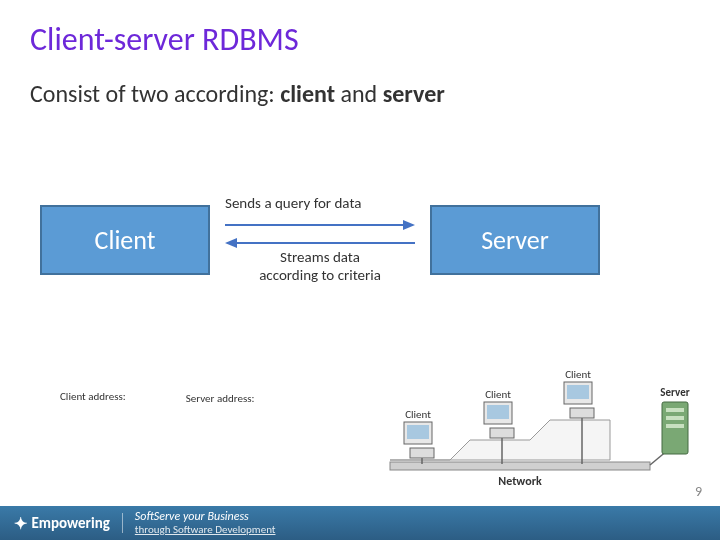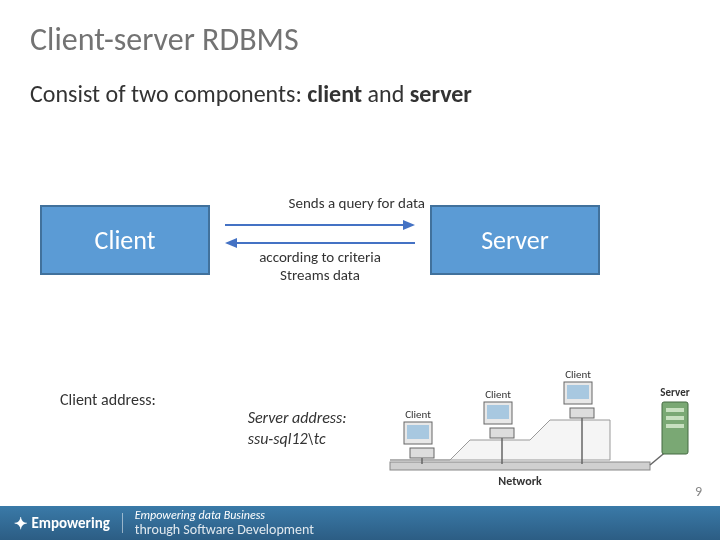--- a/index.html
+++ b/index.html
@@ -5,21 +5,21 @@
   * { margin: 0; padding: 0; box-sizing: border-box; }
   body {
     width: 720px;
     height: 540px;
     font-family: "Segoe UI", Calibri, Arial, sans-serif;
     background: #fff;
     position: relative;
     overflow: hidden;
   }
   .title {
-    color: #737373;
+    color: #6d28d9;
     font-size: 32px;
     font-weight: 400;
     padding: 20px 15px 0 30px;
   }
   .subtitle {
     color: #333;
     font-size: 24px;
     font-weight: 400;
     padding: 20px 0 0 30px;
   }
@@ -48,23 +48,23 @@
   .arrow-area {
     position: absolute;
     left: 175px;
     top: 0;
     width: 210px;
     height: 110px;
   }
   .arrow-label-top {
     position: absolute;
     top: 4px;
-    left: 0;
+    left: 10px;
     width: 100%;
-    text-align: right;
+    text-align: left;
     font-size: 15px;
     color: #333;
   }
   .arrow-label-bottom {
     position: absolute;
     top: 58px;
     left: 0;
     width: 100%;
     text-align: center;
     font-size: 15px;
@@ -78,28 +78,28 @@
     height: 14px;
   }
   .arrow-right { top: 27px; }
   .arrow-left { top: 45px; }
   .arrow-right svg, .arrow-left svg { width: 100%; height: 100%; }
 
   .addresses {
     position: absolute;
     top: 390px;
     left: 60px;
-    font-size: 16px;
+    font-size: 11px;
     color: #333;
     line-height: 1.3;
     display: flex;
-    gap: 92px;
+    gap: 60px;
   }
   .addr-block { display: flex; flex-direction: column; }
-  .addr-block.server-addr { margin-top: 18px; font-style: italic; }
+  .addr-block.server-addr { margin-top: 2px; }
 
   .network-fig {
     position: absolute;
     top: 330px;
     left: 380px;
     width: 320px;
     height: 160px;
   }
 
   .footer {
@@ -124,69 +124,68 @@
   }
   .footer .logo-icon { font-size: 16px; }
   .footer .divider {
     width: 1px;
     height: 20px;
     background: rgba(255,255,255,0.5);
     margin: 0 12px;
   }
   .footer .tagline { font-size: 10px; line-height: 1.1; }
   .footer .tagline .main { font-style: italic; font-size: 12px; }
-  .footer .tagline .sub { font-size: 14px; opacity: 0.85; }
+  .footer .tagline .sub { font-size: 11px; opacity: 0.85; text-decoration: underline; }
   .page-num {
     position: absolute;
     bottom: 40px;
     right: 18px;
     font-size: 14px;
     color: #888;
   }
 </style>
 </head>
 <body>
 
 <div class="title">Client-server RDBMS</div>
 
 <div class="subtitle">
-  <span>Consist of two components: </span><span class="bold">client</span><span> and </span><span class="bold">server</span>
+  <span>Consist of two according: </span><span class="bold">client</span><span> and </span><span class="bold">server</span>
 </div>
 
 <div class="diagram">
   <div class="box client">Client</div>
   <div class="box server">Server</div>
   <div class="arrow-area">
     <div class="arrow-label-top">Sends a query for data</div>
     <div class="arrow-right">
       <svg viewBox="0 0 190 14">
           <line x1="0" y1="7" x2="178" y2="7" stroke="#4472C4" stroke-width="2"></line>
           <polygon points="178,2 190,7 178,12" fill="#4472C4"></polygon>
         </svg>
     </div>
     <div class="arrow-left">
       <svg viewBox="0 0 190 14">
           <line x1="12" y1="7" x2="190" y2="7" stroke="#4472C4" stroke-width="2"></line>
           <polygon points="12,2 0,7 12,12" fill="#4472C4"></polygon>
         </svg>
     </div>
     <div class="arrow-label-bottom">
+      <div>Streams data</div>
       <div>according to criteria</div>
-      <div>Streams data</div>
     </div>
   </div>
 </div>
 
 <div class="addresses">
   <div class="addr-block">
     <span>Client address:</span>
   </div>
   <div class="addr-block server-addr">
     <span>Server address:</span>
-    <span>ssu-sql12\tc</span>
   </div>
 </div>
 
 <div class="network-fig">
   <svg viewBox="0 0 320 160" width="320" height="160">
 
     <path d="M10 130 L70 130 L90 110 L150 110 L170 90 L230 90 L230 130 L10 130 Z" fill="#f5f5f5" stroke="#999" stroke-width="1"></path>
 
     <g>
       <rect x="24" y="92" width="28" height="22" fill="#e8e8e8" stroke="#666"></rect>
@@ -229,16 +228,16 @@
 
 <div class="page-num">9</div>
 
 <div class="footer">
   <div class="logo">
     <span class="logo-icon">✦</span>
     <span>Empowering</span>
   </div>
   <div class="divider"></div>
   <div class="tagline">
-    <div class="main">Empowering data Business</div>
+    <div class="main">SoftServe your Business</div>
     <div class="sub">through Software Development</div>
   </div>
 </div>
 
 </body></html>

